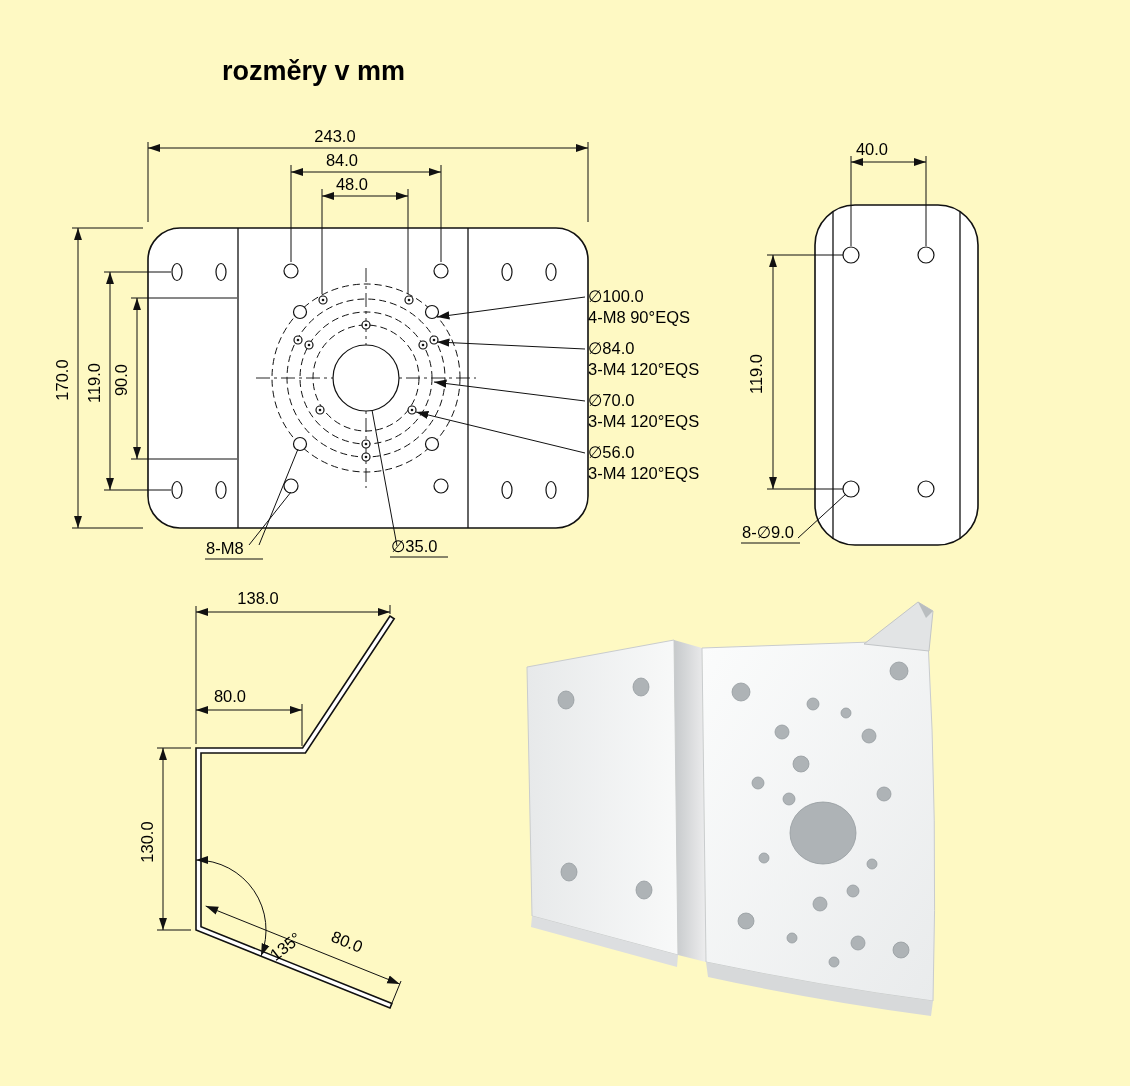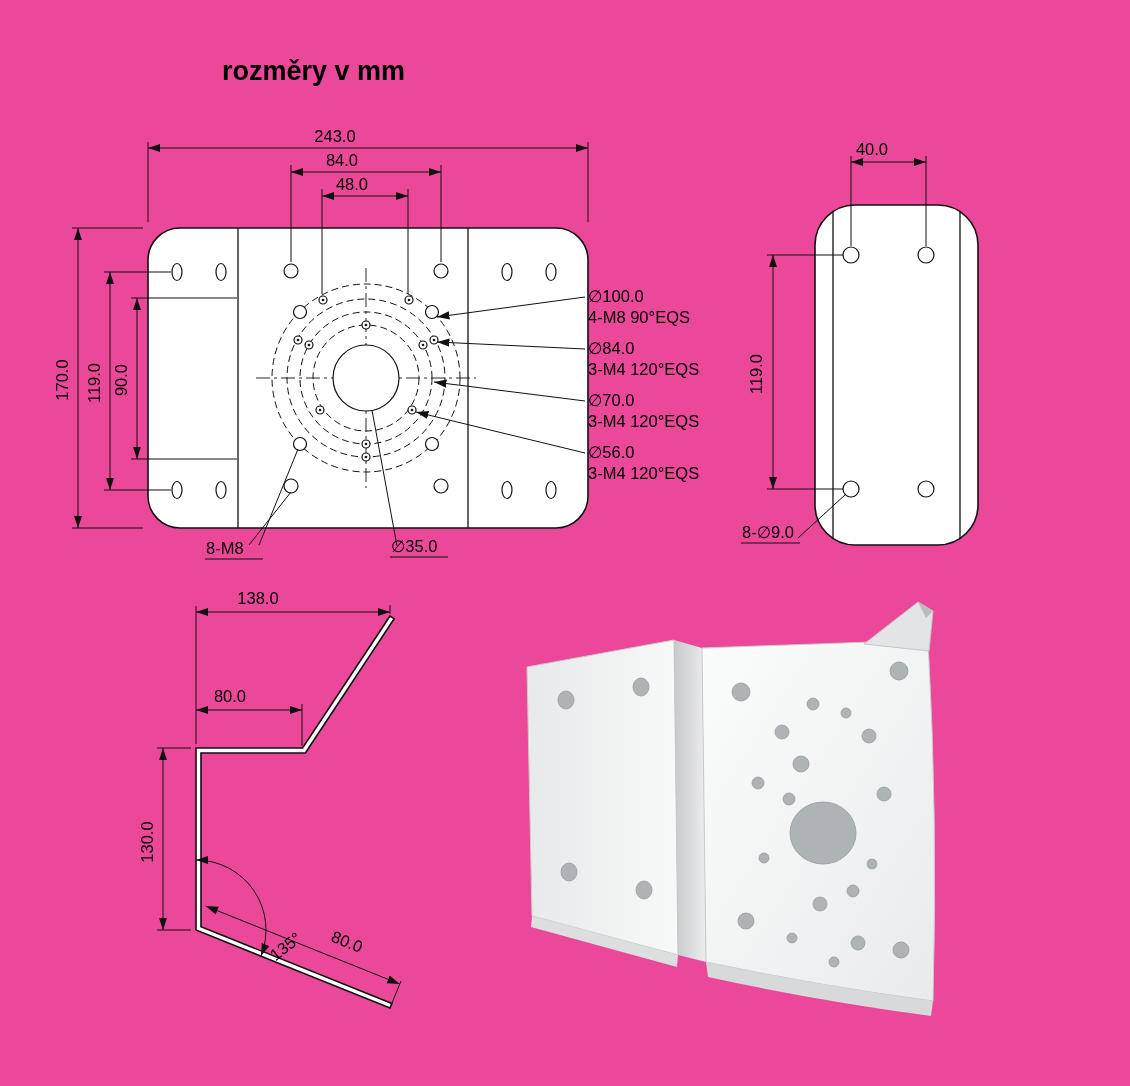--- a/index.html
+++ b/index.html
@@ -1,16 +1,16 @@
 <!DOCTYPE html>
 <html><head>
 <meta charset="utf-8">
 <style>
   html,body{margin:0;padding:0;background:#fff;}
-  .canvas{position:relative;width:1130px;height:1086px;background:#ec4899;overflow:hidden;
+  .canvas{position:relative;width:1130px;height:1086px;background:#fef9c3;overflow:hidden;
           font-family:"Liberation Sans",sans-serif;}
   svg{position:absolute;left:0;top:0;}
   .outline{fill:#fff;stroke:#111;stroke-width:1.6;}
   .edge{fill:none;stroke:#111;stroke-width:1.3;}
   .hole{fill:#fff;stroke:#111;stroke-width:1.2;}
   .dot{fill:#111;stroke:none;}
   .dash{fill:none;stroke:#111;stroke-width:1;stroke-dasharray:7 4;}
   .cl{fill:none;stroke:#111;stroke-width:.9;stroke-dasharray:14 4 3 4;}
   .dim,.ext,.leader{fill:none;stroke:#111;stroke-width:1;}
   .dimtext{font:16.5px "Liberation Sans",sans-serif;fill:#000;}

